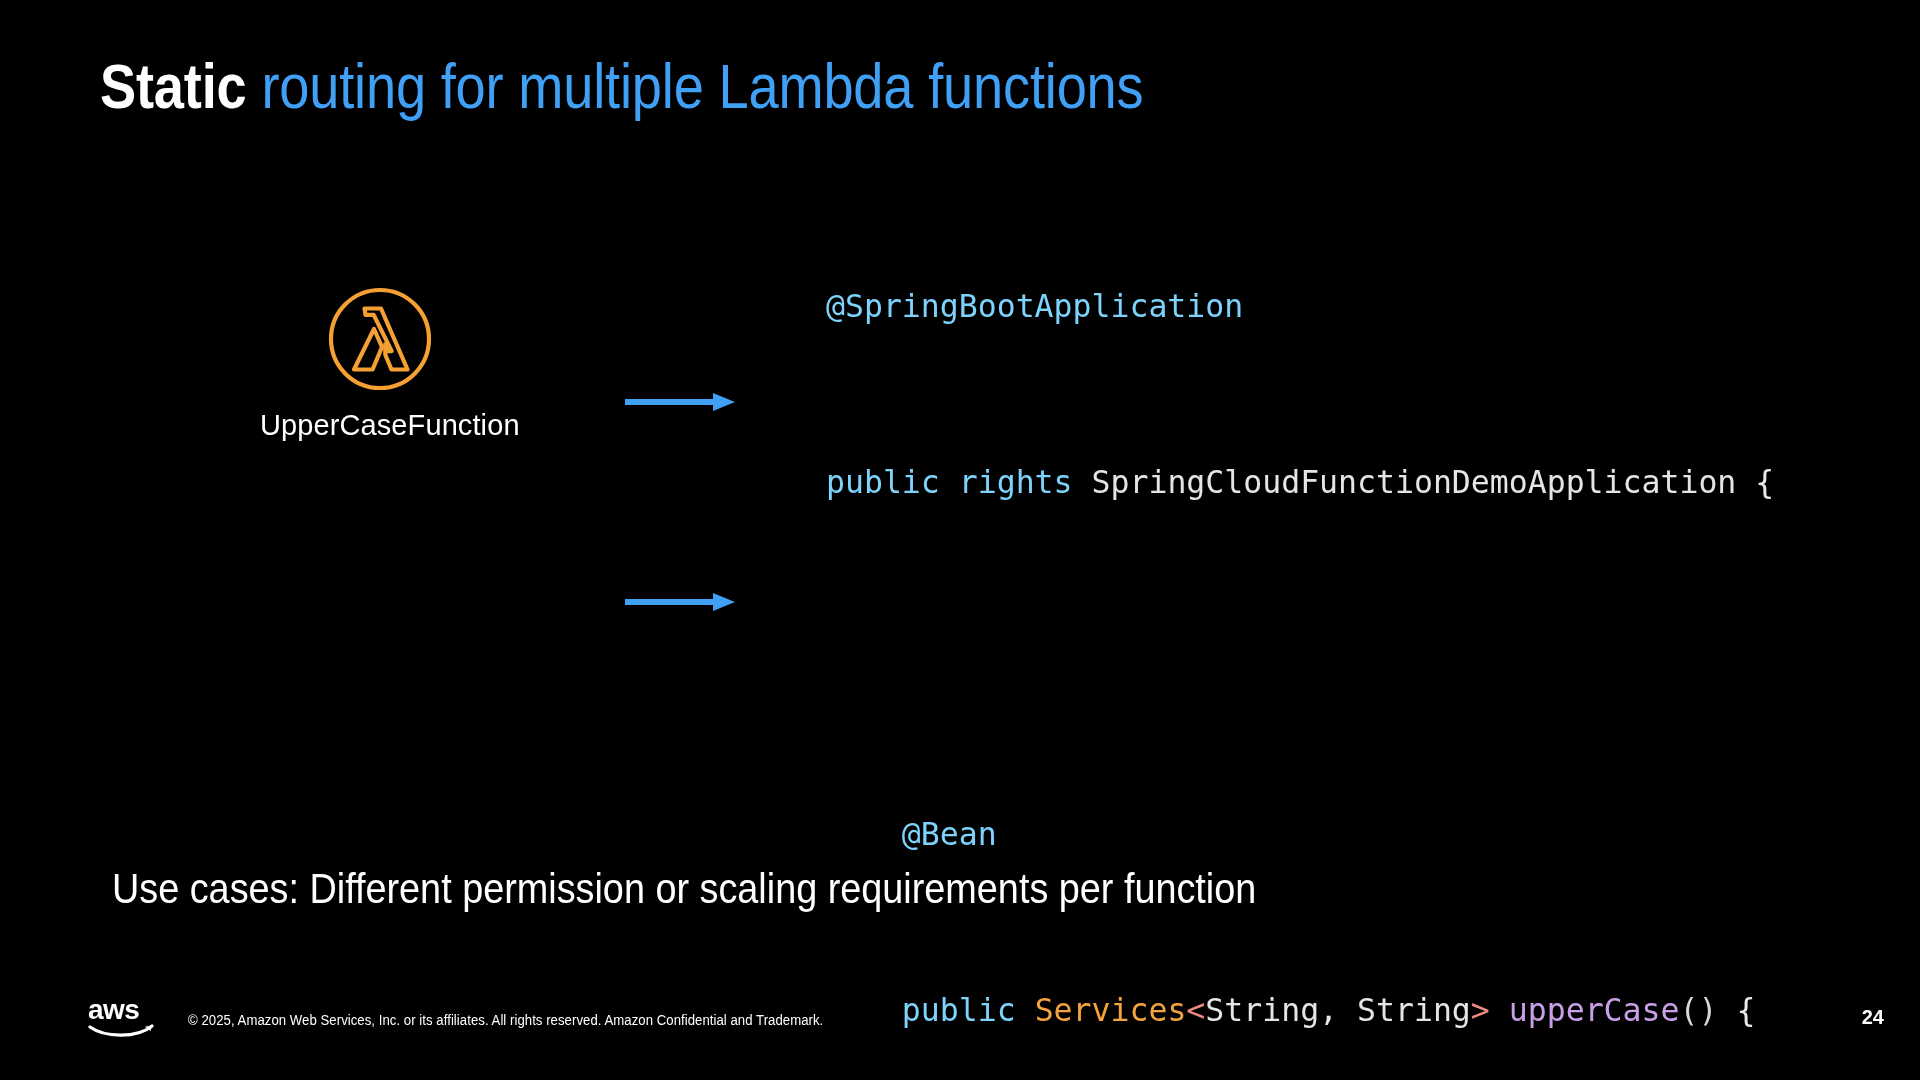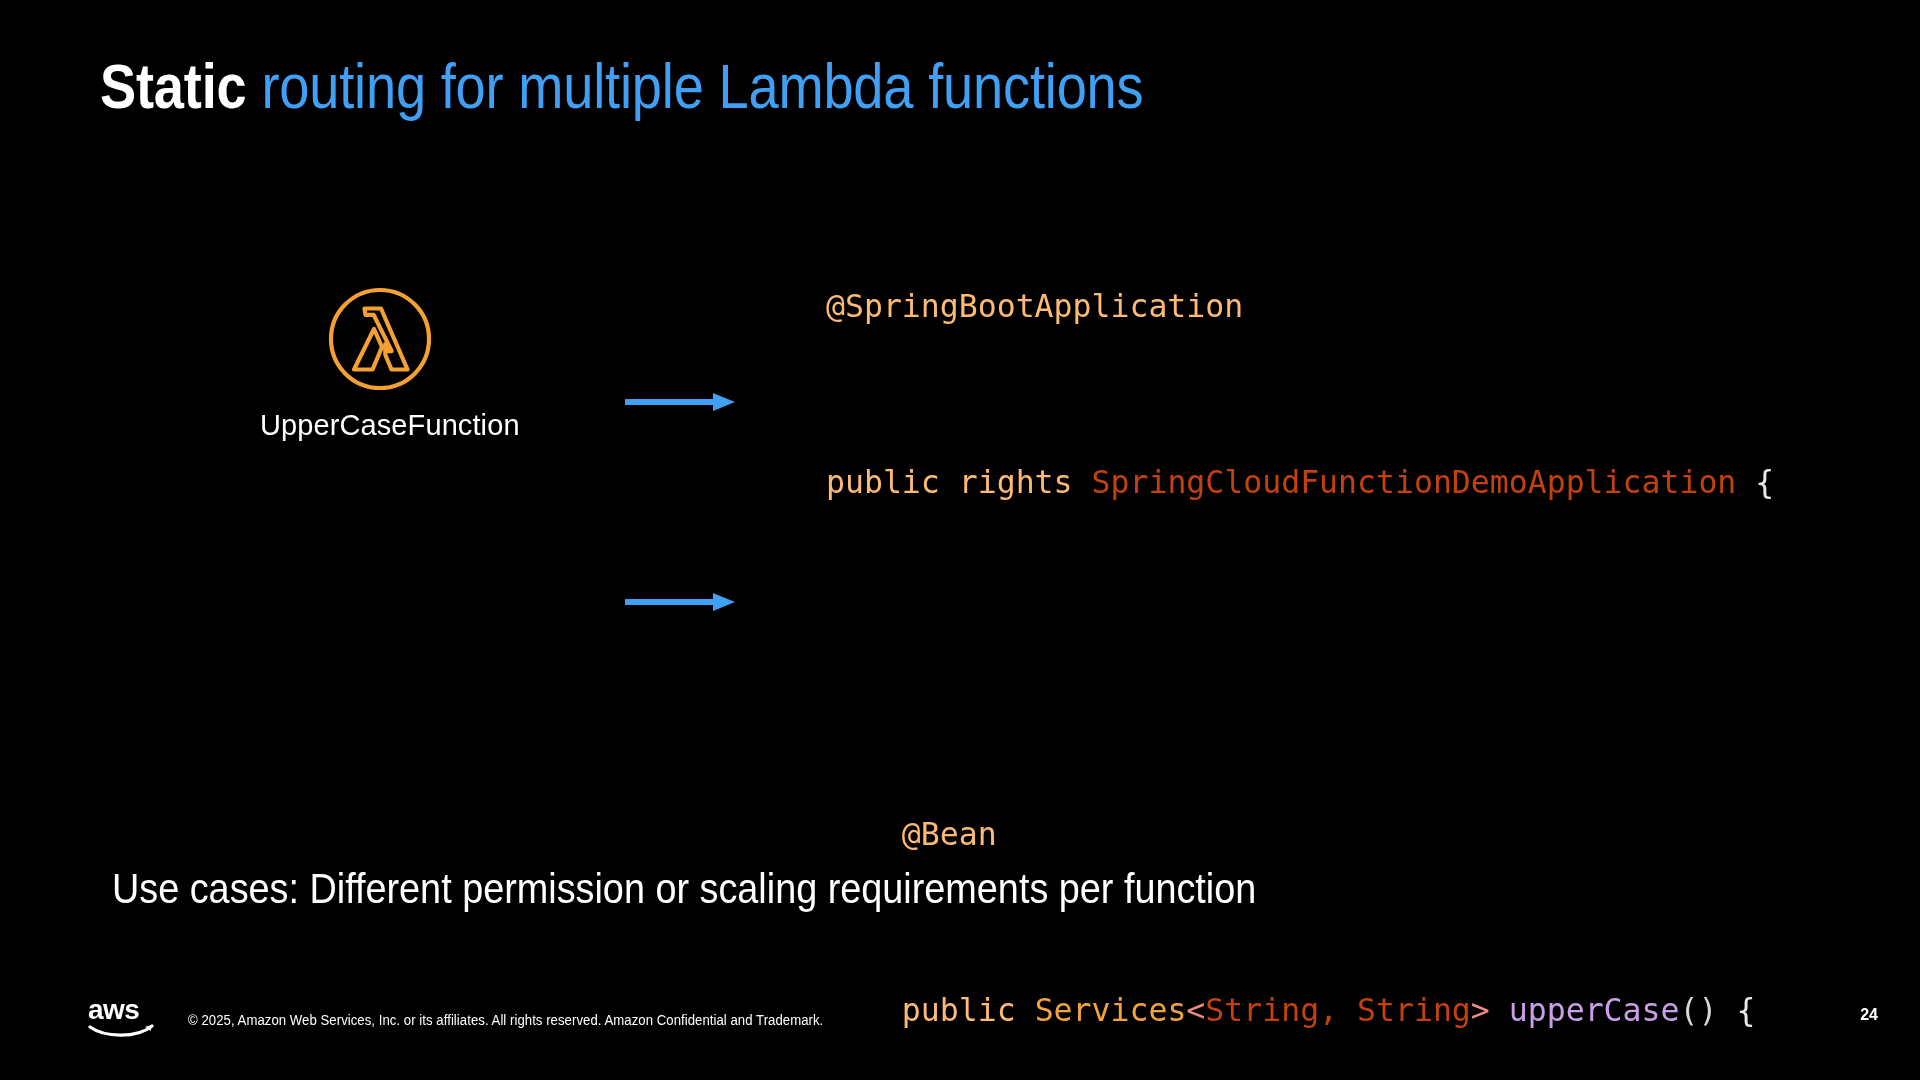--- a/index.html
+++ b/index.html
@@ -68,23 +68,23 @@
     top:196px;
     font-family:"DejaVu Sans Mono","Liberation Mono", monospace;
     font-size:31.5px;
     line-height:44px;
     white-space:pre;
     color:#E8E8E8;
   }
   .code-line { white-space:pre; }
 
   
-  .k   { color:#fdba74; }  
+  .k   { color:#7dd3fc; }  
   .ty  { color:#F5A33C; }  
-  .id  { color:#c2410c; }  
+  .id  { color:#e5e5e5; }  
   .m   { color:#C9A0E8;margin-top:31px; }  
   .ag  { color:#F08A80; }  
   .br  { color:#E8E8E8; }  
   .pn  { color:#D8D8D8; }  
 
   
   .usecases {
     position:absolute;
     left:112px;
     top:865px;
@@ -108,24 +108,24 @@
     font-size:14px;
     letter-spacing:0.05px;
     white-space:nowrap;
     font-family:"Liberation Sans Narrow","Liberation Sans", sans-serif;
     transform:scaleX(0.94);
     transform-origin:left top;
   }
 
   .page-number {
     position:absolute;
-    right:42px;
+    right:36px;
     top:1006px;
     color:#FFFFFF;
-    font-size:16px;
+    font-size:20px;
     font-weight:600;
     font-family:"Liberation Sans", sans-serif;
   }
 </style>
 </head>
 <body>
 
 <div class="slide">
 
   <div class="title">

